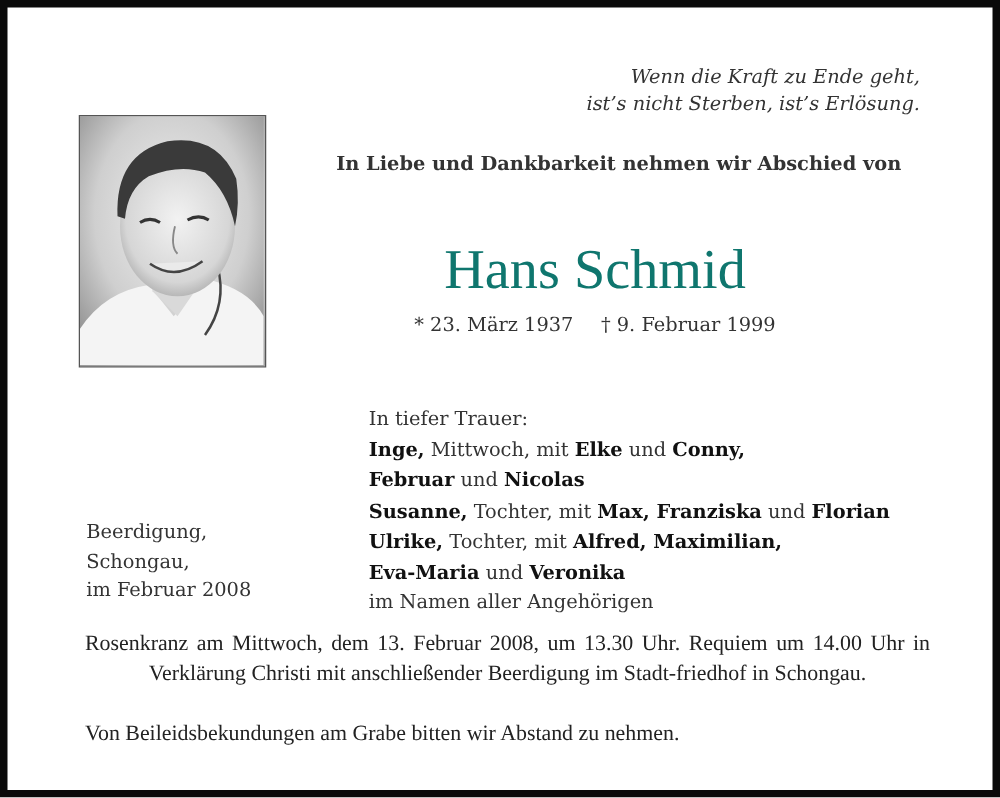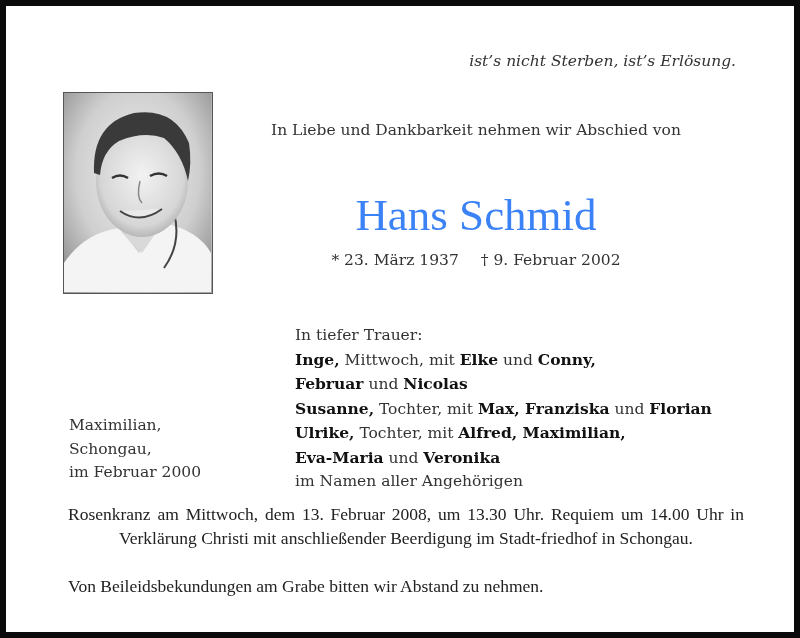--- a/index.html
+++ b/index.html
@@ -14,26 +14,26 @@
       font-style: italic; font-size: 15.5px; line-height: 22px; color: #333;
     }
     .motto div { white-space: nowrap; }
     .photo {
       position: absolute; left: 57px; top: 86px; width: 150px; height: 202px;
       box-sizing: border-box; border: 1.5px solid #555;
       background: radial-gradient(ellipse at 55% 45%, #e8e8e8 0%, #c9c9c9 55%, #9a9a9a 100%);
       overflow: hidden;
     }
     .intro {
-      position: absolute; left: 225px; top: 113px; width: 490px; text-align: center;
-      font-size: 15.5px; line-height: 23px; color: #333; white-space: nowrap;
+      position: absolute; left: 225px; top: 113px; width: 490px; text-align: right;
+      font-size: 15.5px; line-height: 23px; color: #333; white-space: nowrap; font-weight: bold;
     }
     .name {
       position: absolute; left: 225px; top: 183px; width: 490px; text-align: center;
-      font-family: "Liberation Serif", serif; font-size: 45px; line-height: 52px; color: #3b82f6;
+      font-family: "Liberation Serif", serif; font-size: 45px; line-height: 52px; color: #0f766e;
     }
     .dates {
       position: absolute; left: 225px; top: 243px; width: 490px; text-align: center;
       font-size: 15.5px; line-height: 22px; color: #333; white-space: nowrap;
     }
     .dates .gap { display: inline-block; width: 22px; }
     .mourners {
       position: absolute; left: 289px; top: 318px; width: 470px;
       font-size: 15.5px; line-height: 23.5px; color: #333; white-space: nowrap;
     }
@@ -52,20 +52,21 @@
       font-family: "Liberation Serif", serif; font-size: 17.5px; line-height: 24px; color: #222;
       white-space: nowrap;
     }
   </style>
 </head>
 <body>
 
 <div class="frame">
 
   <div class="motto">
+    <div>Wenn die Kraft zu Ende geht,</div>
     <div>ist’s nicht Sterben, ist’s Erlösung.</div>
   </div>
 
   <div class="photo" aria-label="Portrait photo of Hans Schmid">
     <svg width="147" height="199" viewBox="0 0 147 199">
       <defs>
         <radialGradient id="bg" cx="50%" cy="40%" r="70%">
           <stop offset="0%" stop-color="#f0f0f0"></stop>
           <stop offset="60%" stop-color="#cfcfcf"></stop>
           <stop offset="100%" stop-color="#8f8f8f"></stop>
@@ -96,36 +97,36 @@
     </svg>
   </div>
 
   <div class="intro">
     <div>In Liebe und Dankbarkeit nehmen wir Abschied von</div>
   </div>
 
   <div class="name">Hans Schmid</div>
 
   <div class="dates">
-    <span>* 23. März 1937</span><span class="gap"></span><span>† 9. Februar 2002</span>
+    <span>* 23. März 1937</span><span class="gap"></span><span>† 9. Februar 1999</span>
   </div>
 
   <div class="mourners">
     <div>In tiefer Trauer:</div>
     <div><b>Inge,</b><span> Mittwoch, mit </span><b>Elke</b><span> und </span><b>Conny,</b></div>
     <div><b>Februar</b><span> und </span><b>Nicolas</b></div>
     <div><b>Susanne,</b><span> Tochter, mit </span><b>Max, Franziska</b><span> und </span><b>Florian</b></div>
     <div><b>Ulrike,</b><span> Tochter, mit </span><b>Alfred, Maximilian,</b></div>
     <div><b>Eva-Maria</b><span> und </span><b>Veronika</b></div>
     <div>im Namen aller Angehörigen</div>
   </div>
 
   <div class="place">
-    <div>Maximilian,</div>
+    <div>Beerdigung,</div>
     <div>Schongau,</div>
-    <div>im Februar 2000</div>
+    <div>im Februar 2008</div>
   </div>
 
   <div class="service">Rosenkranz am Mittwoch, dem 13. Februar 2008, um 13.30 Uhr. Requiem um 14.00 Uhr in Verklärung Christi mit anschließender Beerdigung im Stadt-friedhof in Schongau.</div>
 
   <div class="closing">Von Beileidsbekundungen am Grabe bitten wir Abstand zu nehmen.</div>
 
 </div>
 
 </body></html>

